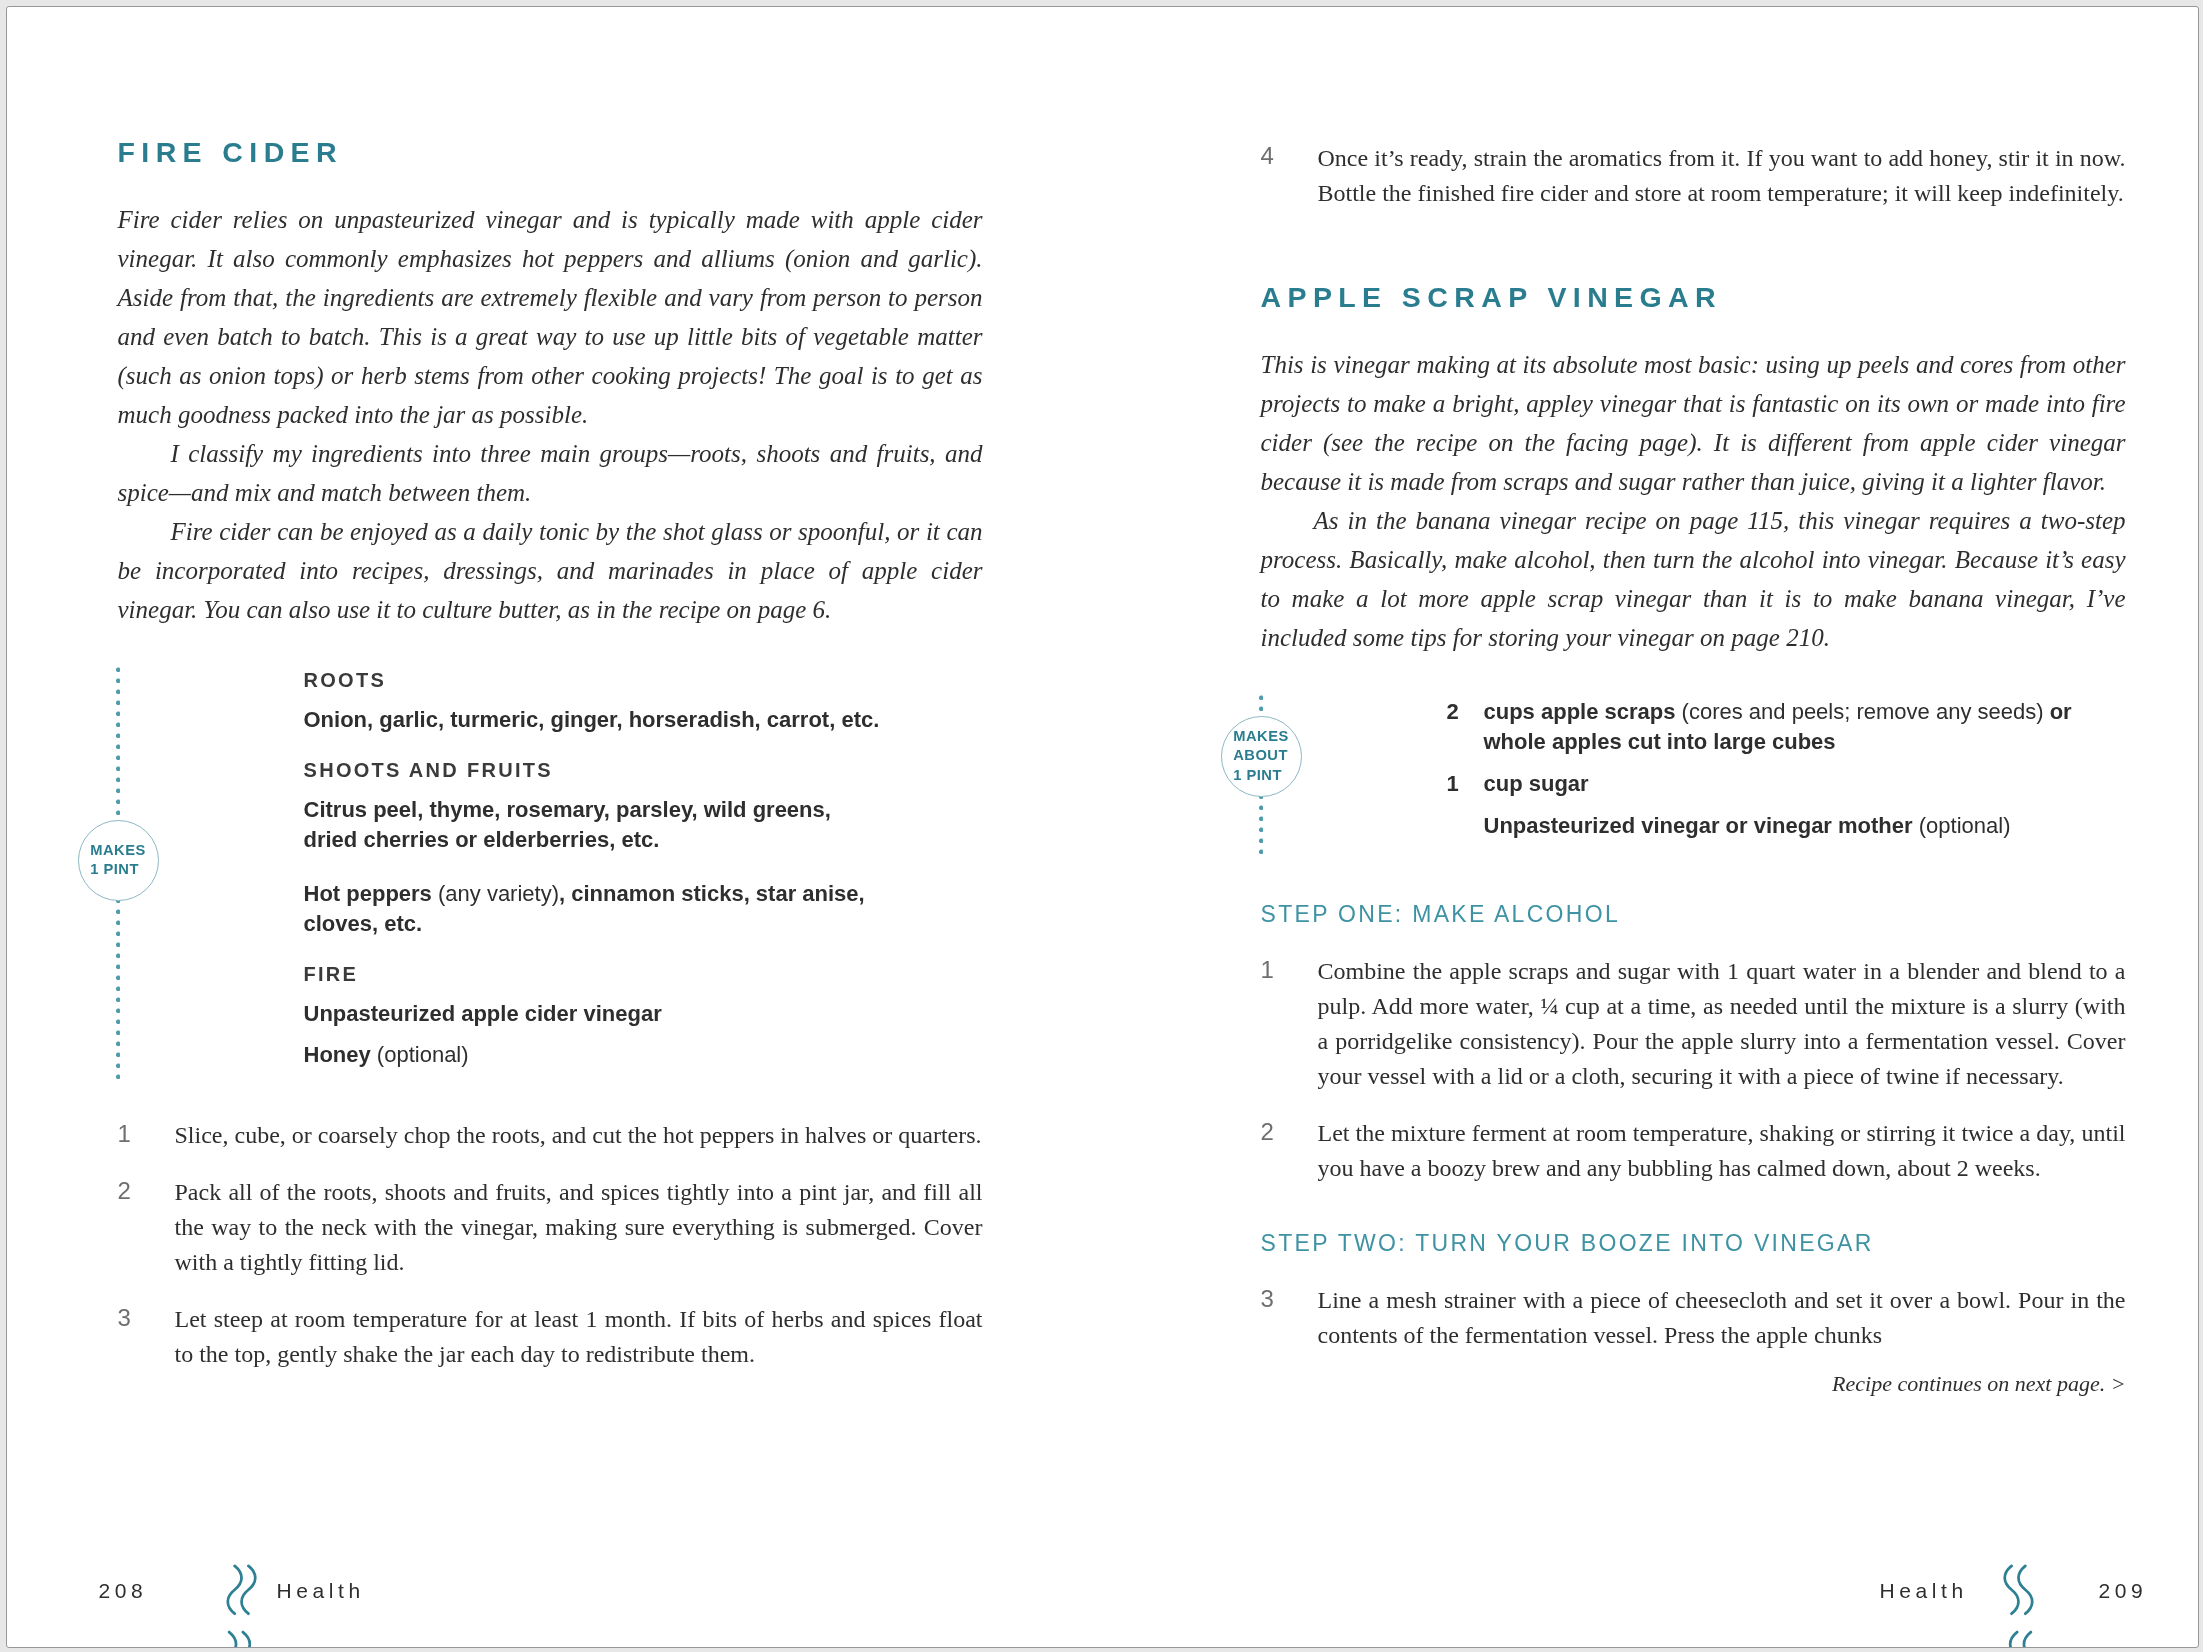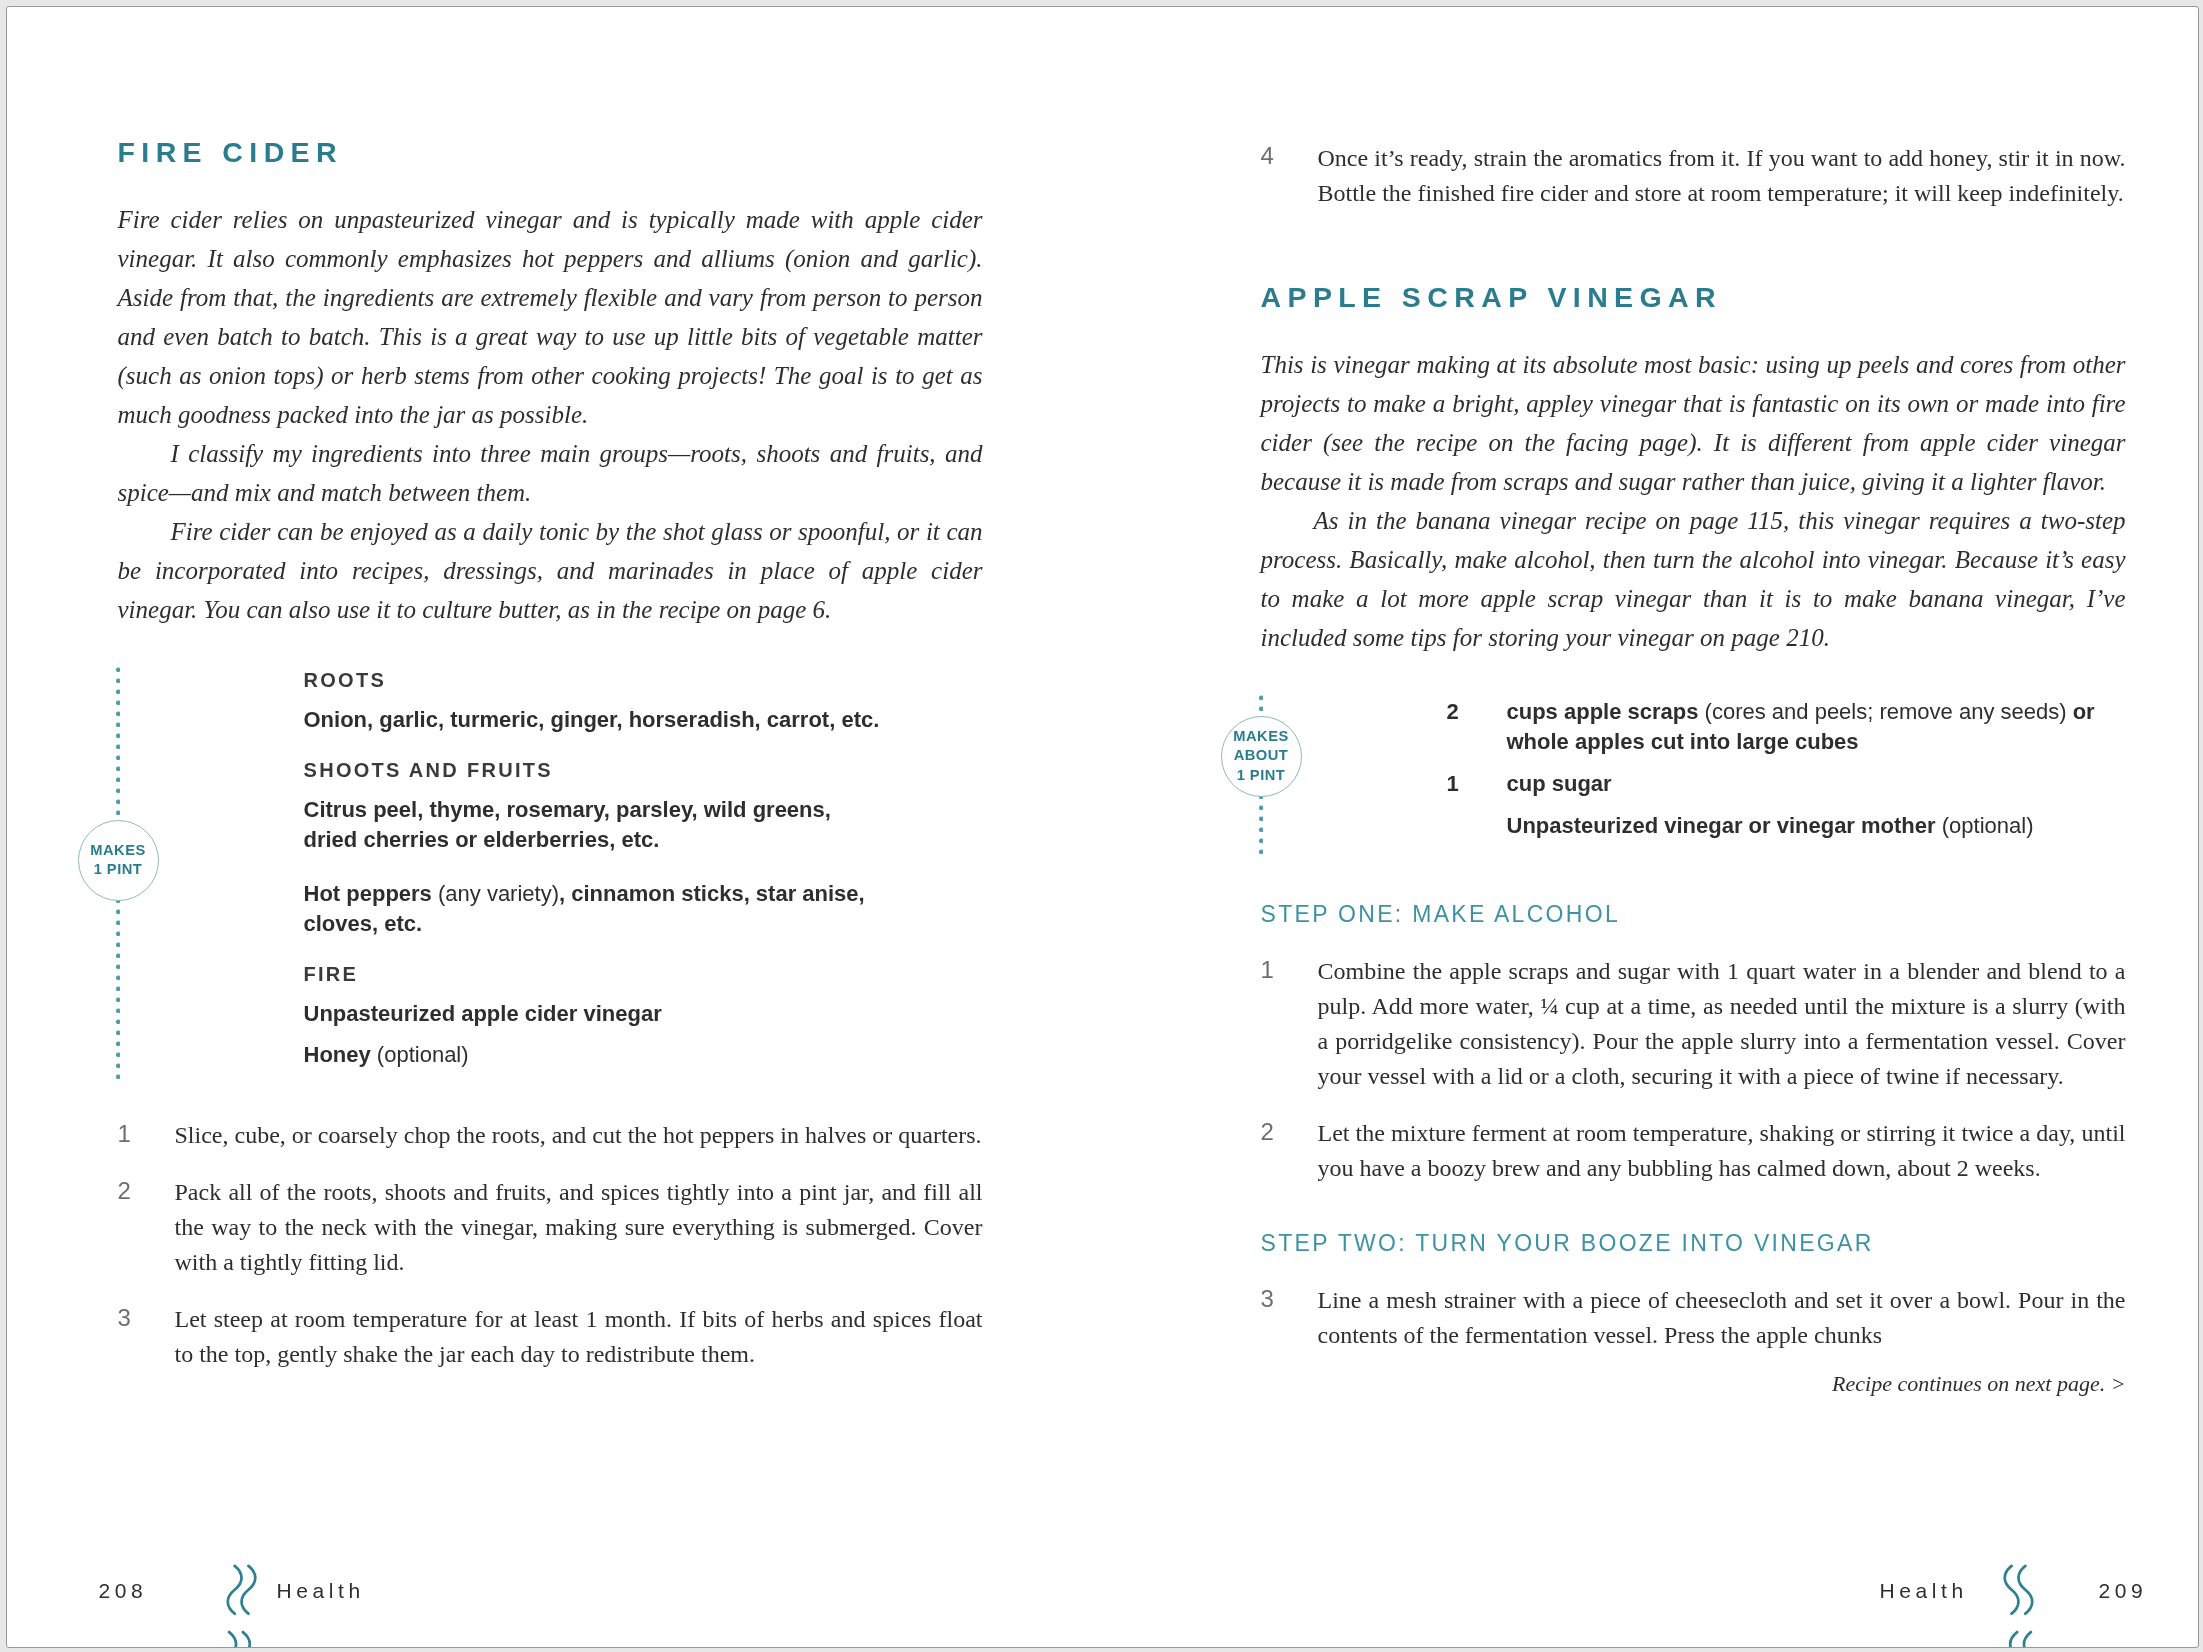--- a/index.html
+++ b/index.html
@@ -62,21 +62,20 @@
     border-radius:50%;
     background:#ffffff;
     border:1.8px solid #8cb8c2;
     color:#2a7d8f;
     font-family:"Liberation Sans", sans-serif;
     font-weight:700;
     font-size:14.7px;
     line-height:1.3;
     letter-spacing:0.5px;
     display:flex; align-items:center; justify-content:center;
-    text-align:center;
     white-space:pre-line;
     z-index:2;
   }
   .col-left .yield-badge { top:154px; }
   .col-right .yield-badge { top:22px; }
 
   .ing-group { margin-bottom:24px; }
   .ing-group:last-child { margin-bottom:0; }
   .ing-header {
     font-family:"Liberation Sans", sans-serif;
@@ -98,21 +97,20 @@
   .ing-qty {
     width:37px; flex:none;
     font-family:"Liberation Sans", sans-serif;
     font-weight:700; font-size:22px; line-height:30px;
   }
   .ing-rich {
     font-family:"Liberation Sans", sans-serif;
     font-size:22px; line-height:30px;
     white-space:pre-line;
     max-width:611px;
-    margin-left:23px;
   }
 
   
   .steps { margin-top:33px; }
   .step { display:flex; margin-bottom:22px; }
   .step:last-child { margin-bottom:0; }
   .step-num {
     width:57px; flex:none;
     font-family:"Liberation Sans", sans-serif;
     font-size:24px; color:#6e6e6e;

